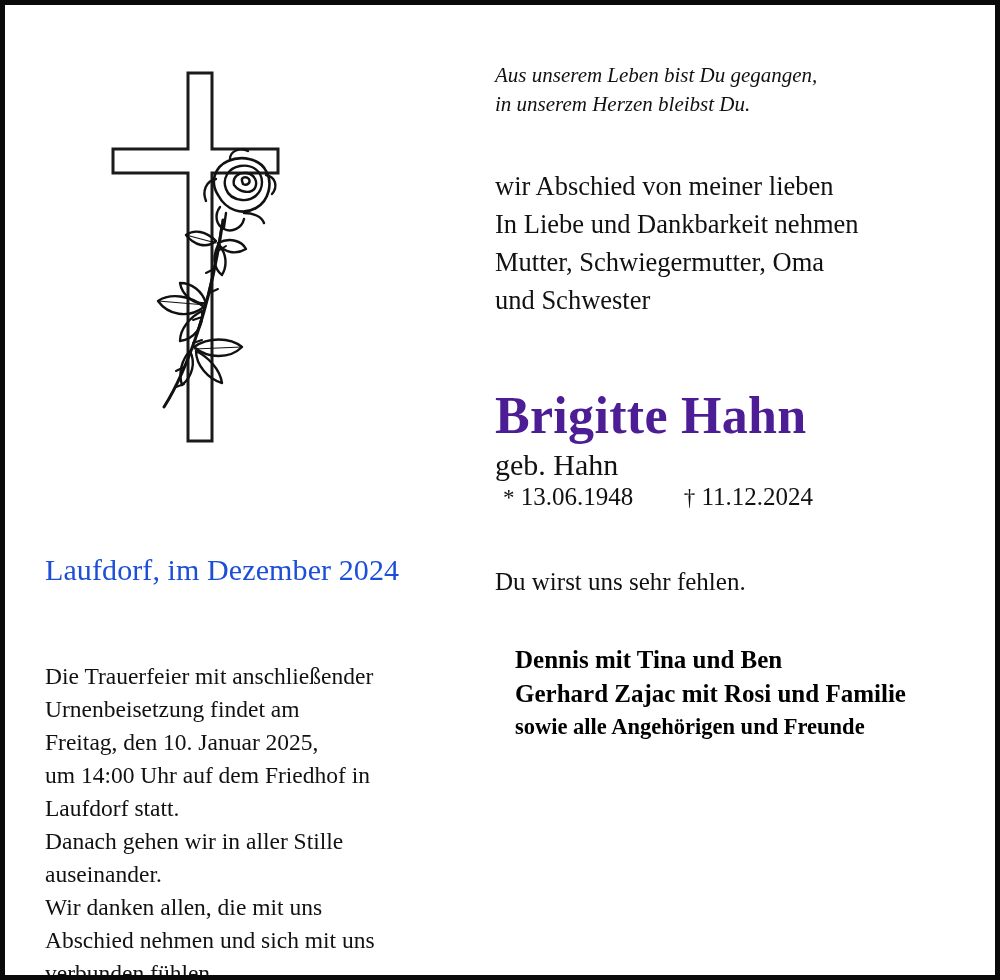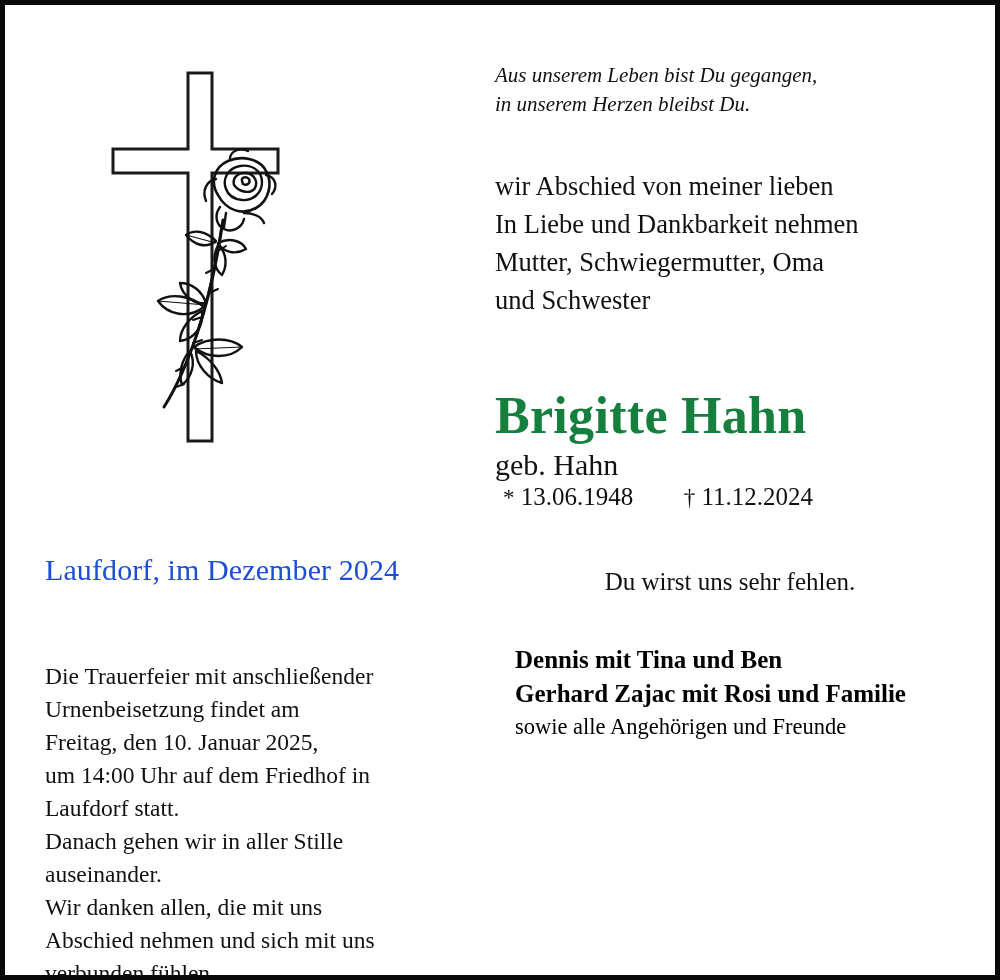--- a/index.html
+++ b/index.html
@@ -79,21 +79,21 @@
   }
   .intro div { white-space: nowrap; }
 
   .name-block {
     margin-top: 68px;
   }
   .full-name {
     font-size: 52px;
     font-weight: bold;
     line-height: 58px;
-    color: #15803d;
+    color: #4c1d95;
     letter-spacing: 0.3px;
     white-space: nowrap;
   }
   .maiden-name {
     font-size: 30px;
     line-height: 36px;
     color: #111;
     margin-top: 2px;
     white-space: nowrap;
   }
@@ -106,38 +106,37 @@
   }
   .dates-line .sym { font-size: 23px; }
   .dates-line .gap { display: inline-block; width: 38px; }
 
   .farewell {
     margin-top: 54px;
     font-size: 25px;
     line-height: 34px;
     color: #111;
     white-space: nowrap;
-    text-align: center;
   }
 
   .mourners {
     margin-top: 44px;
     color: #000;
     margin-left: 20px;
   }
   .mourners .m-main {
     font-size: 25px;
     line-height: 34px;
     font-weight: bold;
     white-space: nowrap;
   }
   .mourners .m-sub {
     font-size: 22.5px;
     line-height: 32px;
-    font-weight: normal;
+    font-weight: bold;
     white-space: nowrap;
   }
 </style>
 </head>
 <body>
 
 <div class="page">
   <div class="sheet">
 
     <div class="emblem">

